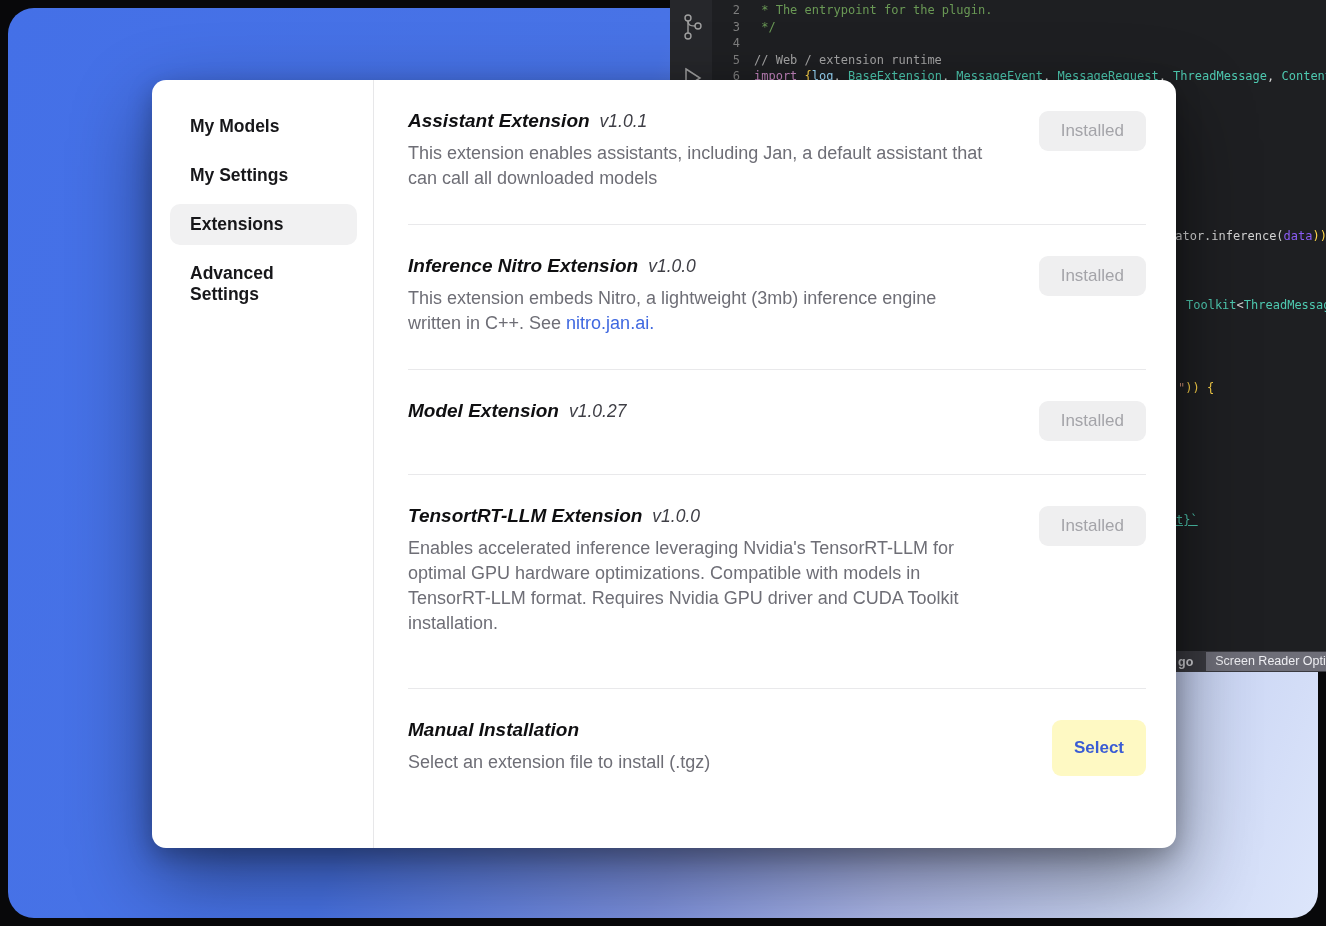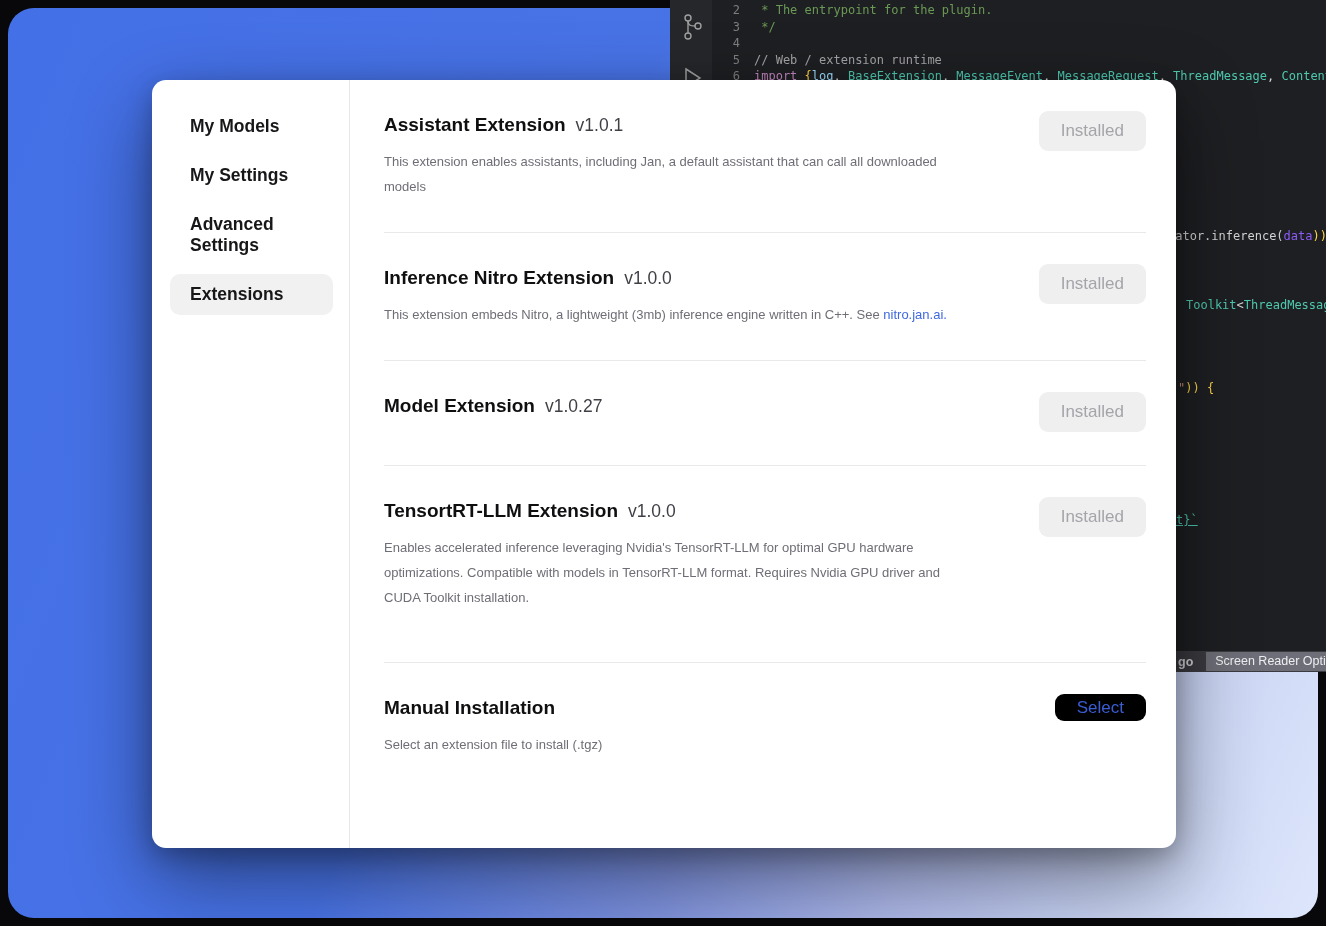--- a/index.html
+++ b/index.html
@@ -20,35 +20,35 @@
   .frag{position:absolute;white-space:pre;line-height:16px;}
   .frag.u span{text-decoration:underline;}
   .statusbar{position:absolute;left:0;right:0;bottom:0;height:21px;background:#3a3a40;display:flex;align-items:center;
     font-family:"Liberation Sans",sans-serif;font-size:12.5px;color:#d2d2d6;}
   .sb-left{margin-left:508px;font-weight:bold;}
   .sb-badge{margin-left:13px;background:#6e6e78;color:#eeeef2;padding:2px 9px 3px;white-space:nowrap;}
 
   
   .modal{position:absolute;left:152px;top:80px;width:1024px;height:768px;background:#ffffff;border-radius:14px;
     box-shadow:0 30px 80px rgba(0,0,0,.45),0 8px 24px rgba(0,0,0,.25);display:flex;overflow:hidden;}
-  .sidebar{width:198px;border-right:1px solid #e7e7e9;padding:26px 16px 0 18px;box-sizing:border-box;flex-shrink:0;}
+  .sidebar{width:222px;border-right:1px solid #e7e7e9;padding:26px 16px 0 18px;box-sizing:border-box;flex-shrink:0;}
   .side-item{padding:10px 20px;margin-bottom:8px;font-size:17.5px;font-weight:700;color:#17171a;border-radius:10px;cursor:default;}
   .side-item.active{background:#f1f1f2;}
   .content{flex:1;padding:0 30px 0 34px;box-sizing:border-box;}
   .ext-row{display:flex;justify-content:space-between;gap:20px;padding:31px 0 33px;border-bottom:1px solid #e9e9eb;}
   .ext-row:last-child{border-bottom:none;justify-content:space-between;}
-  .ext-title{font-size:19px;font-weight:700;color:#0f0f11;line-height:28px;}
+  .ext-title{font-size:19px;font-weight:700;color:#0f0f11;line-height:20px;font-style:italic;}
   .ext-version{font-weight:400;color:#3f3f46;margin-left:10px;font-size:17.5px;}
-  .ext-desc{margin-top:10px;font-size:13px;color:#6e6e76;line-height:25px;max-width:578px;}
+  .ext-desc{margin-top:10px;font-size:18px;color:#6e6e76;line-height:25px;max-width:578px;}
   .ext-desc a{color:#3f68e0;text-decoration:none;}
   .ext-row.long{padding-bottom:52px;}
   .btn{height:40px;padding:0 22px;border-radius:9px;font-size:17px;display:flex;align-items:center;border:none;
     font-family:"Liberation Sans",sans-serif;flex-shrink:0;align-self:flex-start;}
   .btn.installed{background:#efeff0;color:#a4a4a9;font-weight:500;}
-  .btn.select{background:#000000;color:#3a5cd4;font-weight:400;height:27px;}
+  .btn.select{background:#fef9c3;color:#3a5cd4;font-weight:700;height:56px;}
 </style>
 </head>
 <body>
 
 <div id="canvas">
 
   <div class="jan-window"></div>
 
   <div class="vscode">
     <div class="activitybar">
@@ -81,22 +81,22 @@
     <div class="statusbar">
       <span class="sb-left">go</span>
       <span class="sb-badge">Screen Reader Optimized</span>
     </div>
   </div>
 
   <div class="modal">
     <div class="sidebar" id="sidebar">
         <div class="side-item">My Models</div>
         <div class="side-item">My Settings</div>
+        <div class="side-item active">Extensions</div>
         <div class="side-item">Advanced Settings</div>
-        <div class="side-item active">Extensions</div>
       </div>
     <div class="content" id="ext-list">
         <div class="ext-row">
           <div>
             <div class="ext-title"><span>Assistant Extension</span><span class="ext-version">v1.0.1</span></div>
             <div class="ext-desc">This extension enables assistants, including Jan, a default assistant that can call all downloaded models</div>
           </div>
           <button class="btn installed">Installed</button>
         </div>
         <div class="ext-row">

